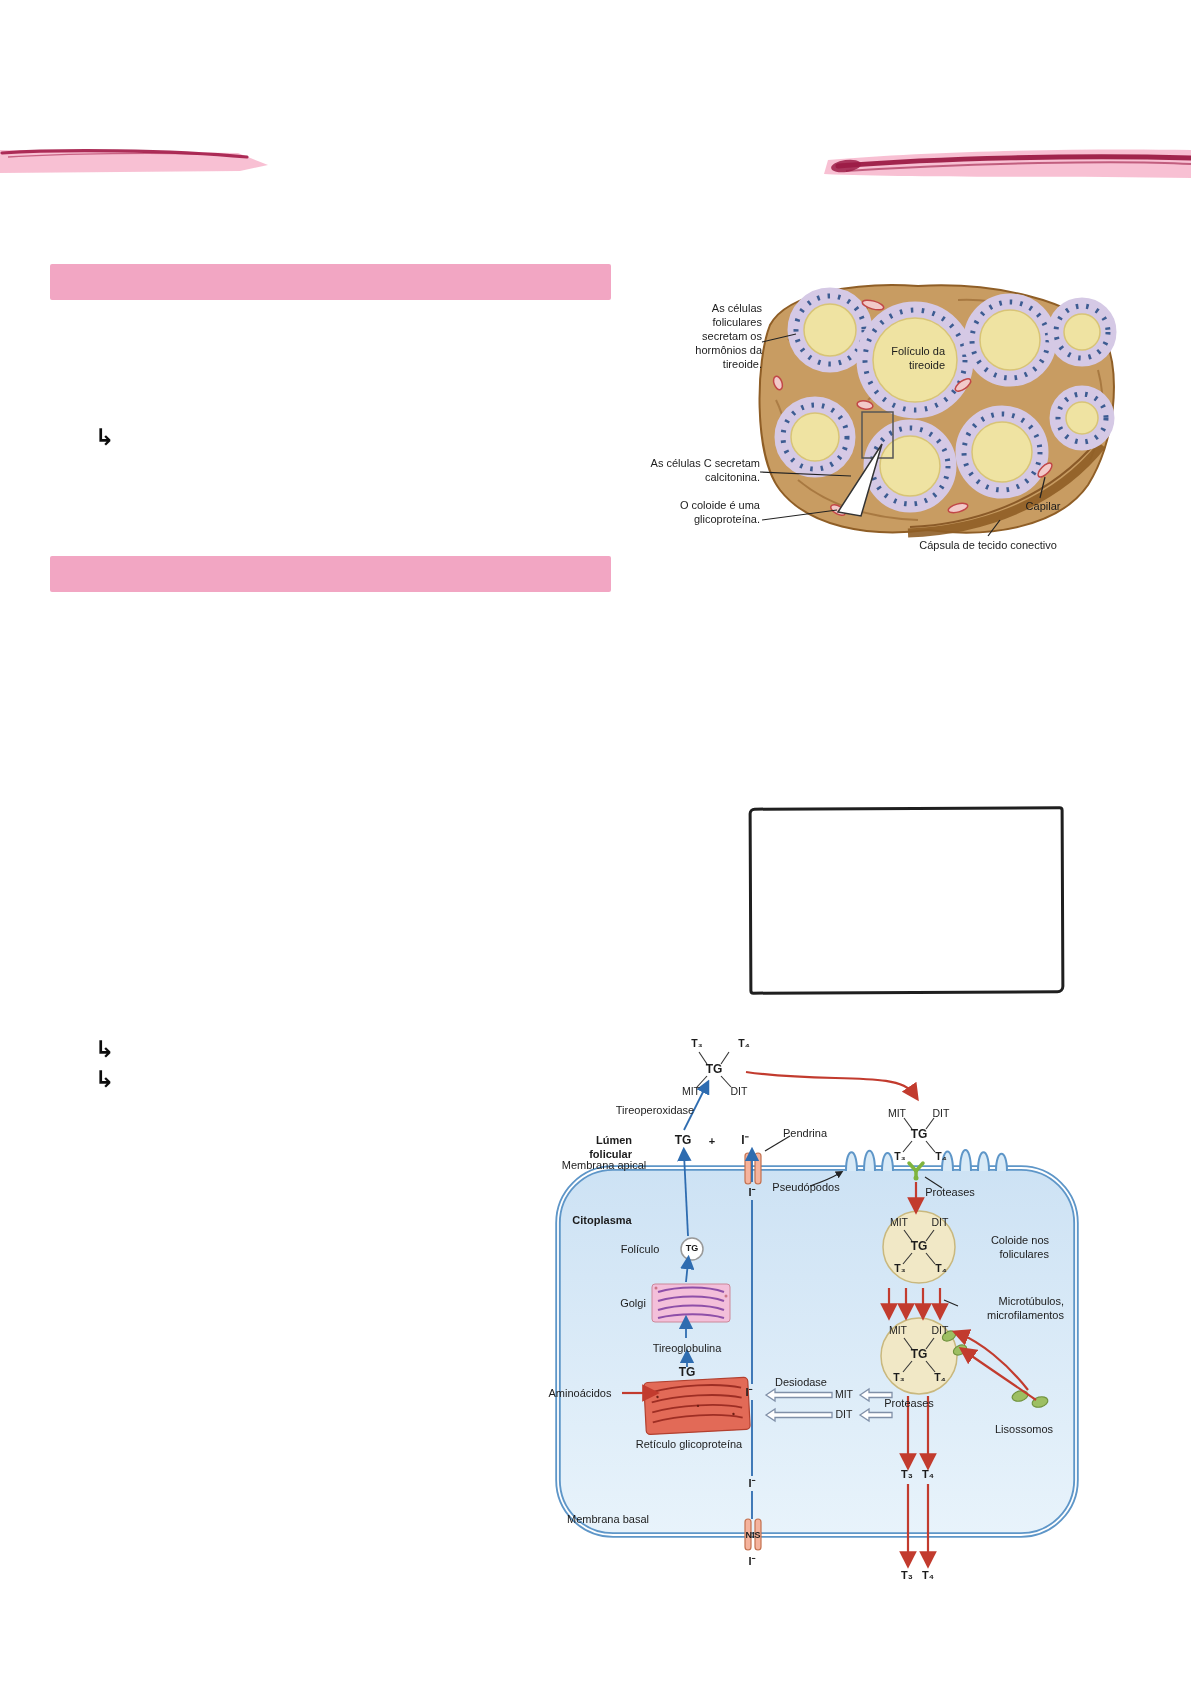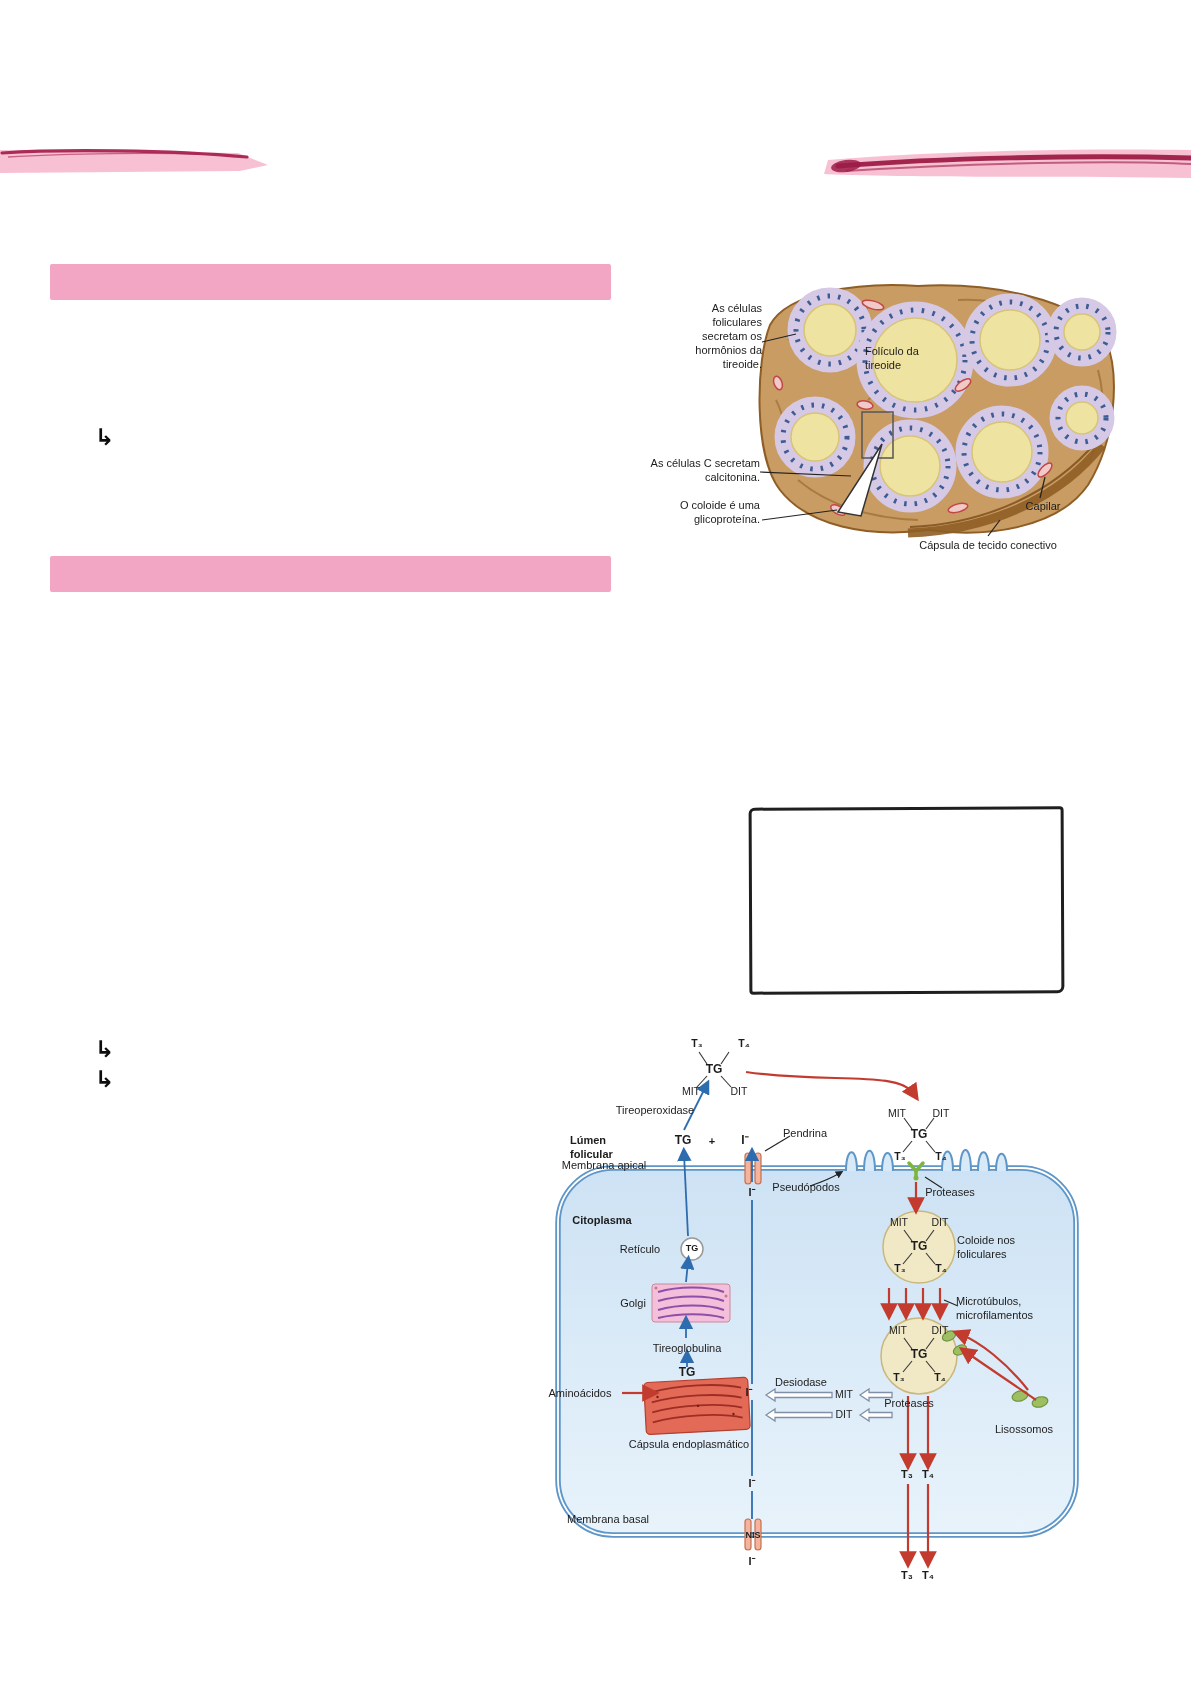--- a/index.html
+++ b/index.html
@@ -1,21 +1,21 @@
 <!DOCTYPE html>
 <html><head>
 <meta charset="utf-8">
 <style>
   html,body { margin:0; padding:0; background:#ffffff; }
   .page { position:relative; width:1191px; height:1684px; background:#fff; overflow:hidden;
           font-family:"Liberation Sans", sans-serif; color:#1c1c1c; }
   .abs { position:absolute; }
   .lbl { position:absolute; font-size:11px; line-height:1.28; color:#1c1c1c; }
   .c  { transform:translate(-50%,-50%); text-align:right; white-space:nowrap; }
-  .cw { transform:translate(-50%,-50%); text-align:left; }
+  .cw { transform:translate(-50%,-50%); text-align:right; }
   .rw { text-align:right; }
   .b  { font-weight:bold; }
   .s9  { font-size:9px; }
   .s10 { font-size:10.5px; }
   .s12 { font-size:12px; }
   .pink-bar { position:absolute; left:50px; width:561px; height:36px; background:#F2A6C3; border-radius:2px; }
   .mark { position:absolute; font-family:"DejaVu Sans", sans-serif; font-size:23px; font-weight:bold; color:#0d0d0d; }
   .sketch-box { position:absolute; left:749px; top:807px; width:309px; height:181px;
                 border:3px solid #1f1f1f; border-radius:6px 4px 7px 4px; transform:rotate(-0.25deg); background:#fff; }
 </style>
@@ -282,27 +282,27 @@
   <div class="lbl c" style="left:805px;top:1133px">Pendrina</div>
   <div class="lbl c" style="left:604px;top:1165px">Membrana apical</div>
   <div class="lbl c" style="left:806px;top:1187px">Pseudópodos</div>
   <div class="lbl c" style="left:950px;top:1192px">Proteases</div>
   <div class="lbl c s10" style="left:897px;top:1114px">MIT</div>
   <div class="lbl c s10" style="left:941px;top:1114px">DIT</div>
   <div class="lbl c b s12" style="left:919px;top:1135px">TG</div>
   <div class="lbl c b s10" style="left:900px;top:1157px">T₃</div>
   <div class="lbl c b s10" style="left:941px;top:1157px">T₄</div>
   <div class="lbl c b" style="left:602px;top:1220px">Citoplasma</div>
-  <div class="lbl c" style="left:640px;top:1249px">Retículo</div>
+  <div class="lbl c" style="left:640px;top:1249px">Folículo</div>
   <div class="lbl c b s9" style="left:692px;top:1249px">TG</div>
   <div class="lbl c" style="left:633px;top:1303px">Golgi</div>
   <div class="lbl c" style="left:687px;top:1348px">Tireoglobulina</div>
   <div class="lbl c b s12" style="left:687px;top:1373px">TG</div>
   <div class="lbl c" style="left:580px;top:1393px">Aminoácidos</div>
-  <div class="lbl c" style="left:689px;top:1444px">Cápsula endoplasmático</div>
+  <div class="lbl c" style="left:689px;top:1444px">Retículo glicoproteína</div>
   <div class="lbl c b" style="left:752px;top:1192px">I⁻</div>
   <div class="lbl c" style="left:801px;top:1382px">Desiodase</div>
   <div class="lbl c s10" style="left:844px;top:1395px">MIT</div>
   <div class="lbl c s10" style="left:844px;top:1415px">DIT</div>
   <div class="lbl c b" style="left:749px;top:1392px">I⁻</div>
   <div class="lbl c" style="left:909px;top:1403px">Proteases</div>
   <div class="lbl c s10" style="left:899px;top:1223px">MIT</div>
   <div class="lbl c s10" style="left:940px;top:1223px">DIT</div>
   <div class="lbl c b s12" style="left:919px;top:1247px">TG</div>
   <div class="lbl c b s10" style="left:900px;top:1269px">T₃</div>

